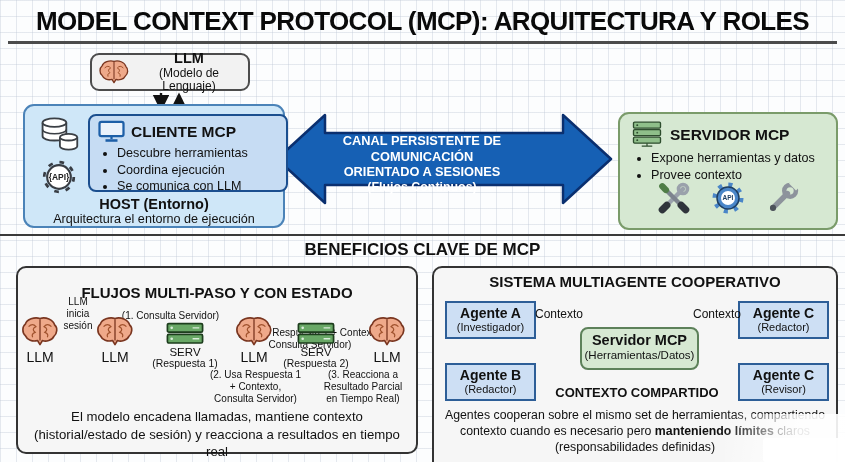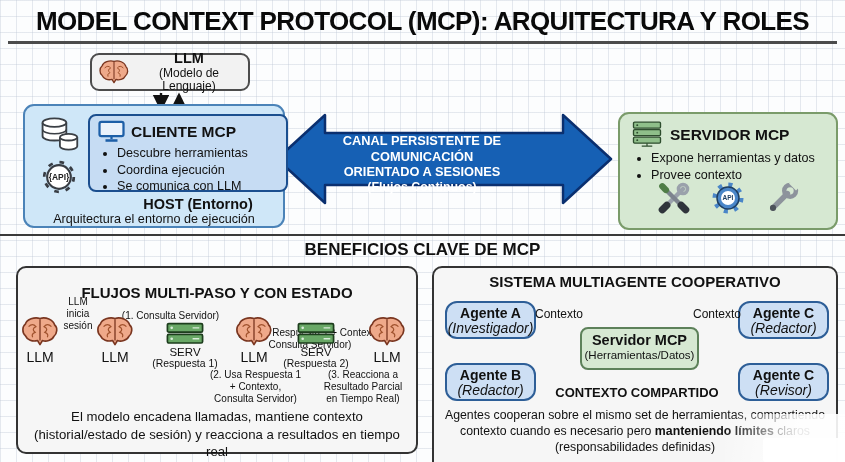--- a/index.html
+++ b/index.html
@@ -21,39 +21,39 @@
   .llm-box{left:90px;top:53px;width:160px;height:38px;background:#f2f2f2;border:2px solid #4c4c4c;border-radius:9px;
     display:flex;align-items:center;gap:6px;padding:0 6px;}
   .llm-box .tt{font-size:14.5px;font-weight:bold;line-height:1.1;}
   .llm-box .st{font-size:12px;line-height:1.1;}
   .host-box{left:23px;top:104px;width:262px;height:124px;background:#cfe7f8;border:2px solid #4b83b8;border-radius:11px;}
   .cliente-box{left:88px;top:114px;width:200px;height:78px;background:#c6dcf3;border:2px solid #1b4f8f;border-radius:8px;padding:4px 6px 0 8px;}
   .cliente-hd{display:flex;align-items:center;gap:6px;}
   .cliente-hd .tt{font-size:15.5px;font-weight:bold;}
   ul.blt{margin:2px 0 0 0;padding-left:19px;}
   ul.blt li{font-size:12.6px;line-height:1.32;}
-  .host-title{left:23px;top:196px;width:262px;font-size:14.5px;font-weight:bold;margin-left:44px;}
+  .host-title{left:23px;top:196px;width:262px;font-size:14.5px;font-weight:bold;}
   .host-sub{left:23px;top:212px;width:262px;font-size:12.6px;}
   .channel-text{left:294px;top:133px;width:256px;color:#fff;line-height:1.22;}
   .channel-text .l1,.channel-text .l2{font-size:12.8px;font-weight:bold;}
   .channel-text .l3{font-size:12.4px;font-weight:bold;}
   .servidor-box{left:618px;top:112px;width:220px;height:118px;background:#d6e8d2;border:2px solid #7a9b6a;border-radius:11px;padding:7px 10px 0 12px;}
   .servidor-hd{display:flex;align-items:center;gap:8px;}
   .servidor-hd .tt{font-size:15.5px;font-weight:bold;}
   .srv-icons{left:618px;top:180px;width:220px;display:flex;justify-content:center;gap:18px;}
   .benefit-box{background:#f6f6f6;border:2.5px solid #333;border-radius:10px;}
   .bb-title{font-size:15px;font-weight:bold;}
   .flow-label{font-size:10px;line-height:1.18;}
   .node-label{font-size:14px;}
   .serv-label{font-size:11.5px;}
   .resp-label{font-size:10.4px;}
   .flow-caption{font-size:13.2px;line-height:1.33;}
-  .agent{background:#cddff4;border:2px solid #2d5e97;border-radius:12px;text-align:center;padding-top:2px;}
+  .agent{background:#cddff4;border:2px solid #2d5e97;border-radius:0;text-align:center;padding-top:2px;}
   .agent .tt{font-size:14px;font-weight:bold;line-height:1.15;}
-  .agent .st{font-size:14px;line-height:1.1;font-style:italic;}
+  .agent .st{font-size:11px;line-height:1.1;}
   .mcp-server{background:#d6e8d2;border:2px solid #5d815a;border-radius:8px;text-align:center;padding-top:3px;}
   .mcp-server .tt{font-size:14.5px;font-weight:bold;line-height:1.15;}
   .mcp-server .st{font-size:11.5px;line-height:1.1;}
   .ctx-label{font-size:12px;}
   .shared-label{font-size:13px;font-weight:bold;}
   .ma-caption{font-size:12.3px;line-height:1.32;}
   .overlay{position:absolute;left:0;top:0;pointer-events:none;}
   .wm-fade{right:0;bottom:0;width:120px;height:48px;background:linear-gradient(100deg,rgba(255,255,255,0) 0%,rgba(255,255,255,.9) 60%);}
   .wm-box{right:0;bottom:0;width:82px;height:24px;background:rgba(255,255,255,.95);border-radius:3px;}
 </style>

